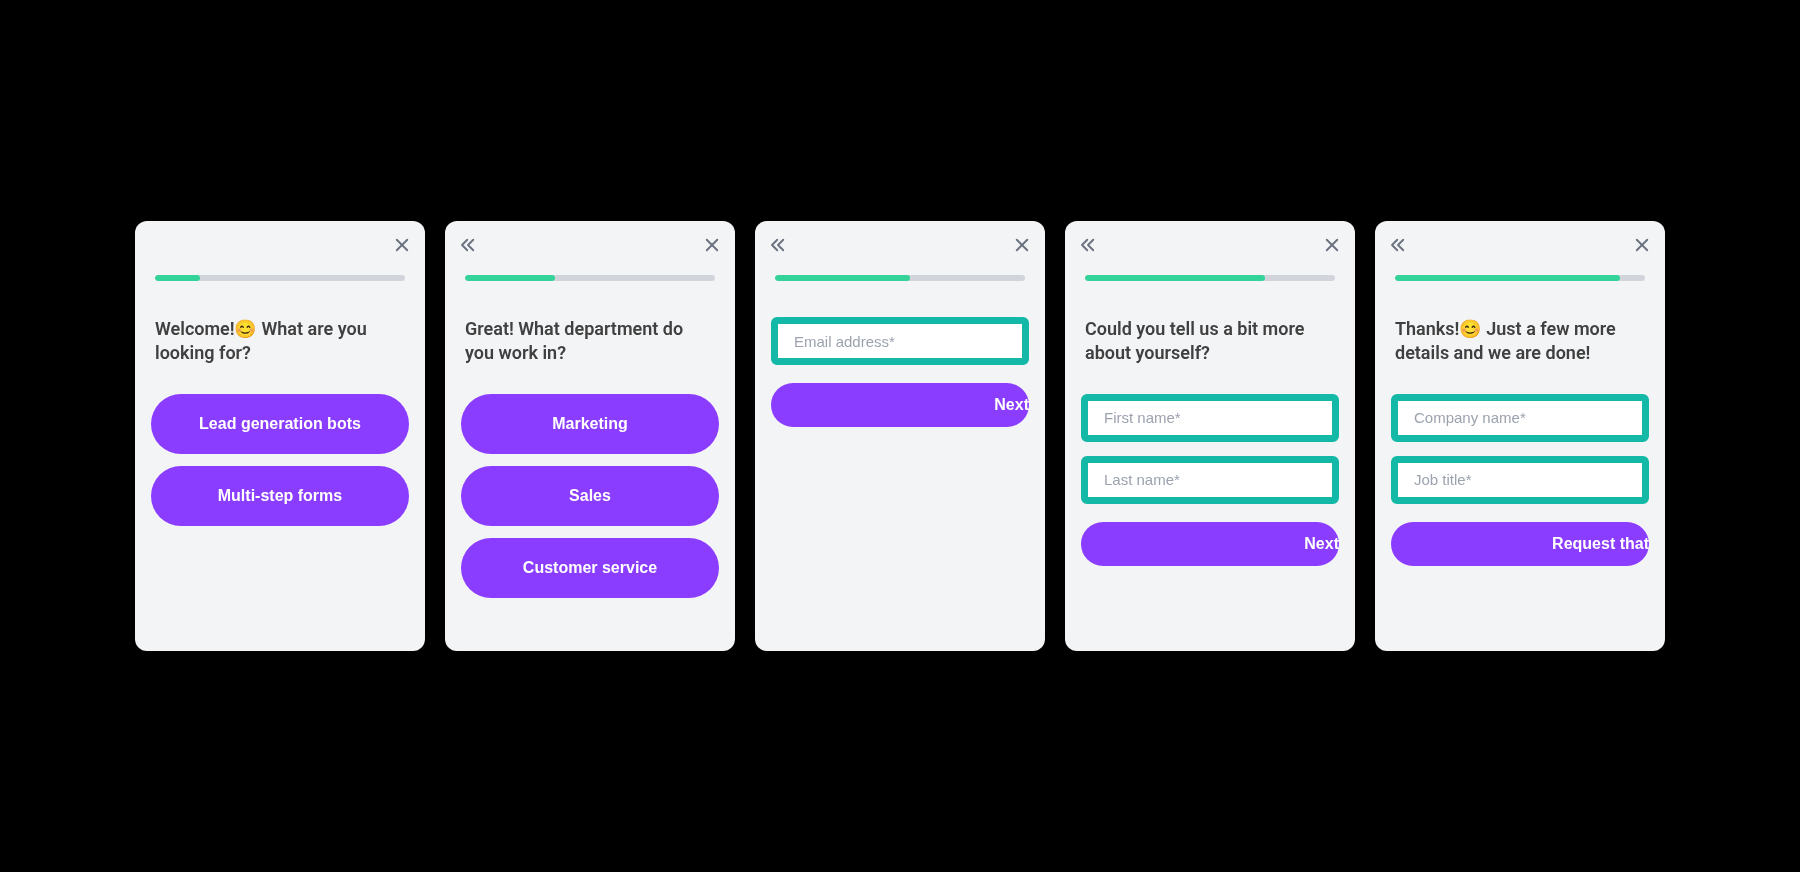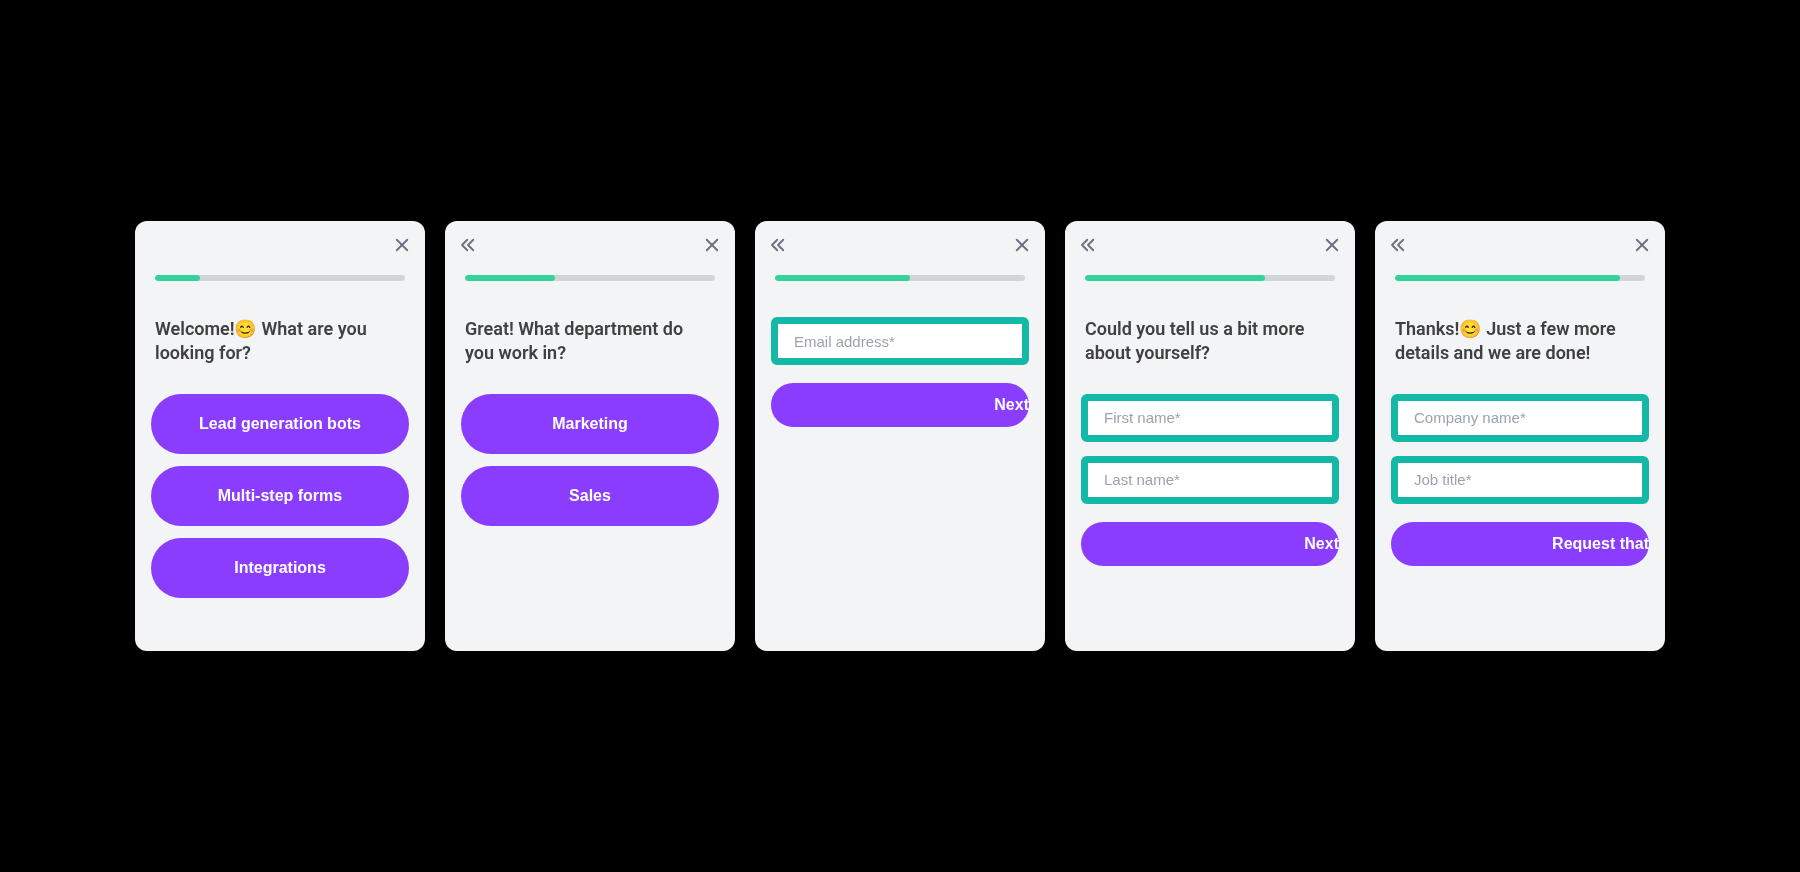--- a/index.html
+++ b/index.html
@@ -113,21 +113,20 @@
         </svg>
     </span>
   </div>
   <div class="progress-track">
     <div class="progress-fill" style="width:18%"></div>
   </div>
   <div class="prompt">Welcome!😊 What are you looking for?</div>
   <div class="options">
     <button class="option-btn">Lead generation bots</button>
     <button class="option-btn">Multi-step forms</button>
-    <button class="option-btn">Integrations</button>
   </div>
 </div>
 
 <div class="card">
   <div class="card-top">
     <span class="back-icon">
       <svg viewBox="0 0 24 24" fill="none" stroke="currentColor" stroke-width="2.5" stroke-linecap="round" stroke-linejoin="round">
           <polyline points="11 5 4 12 11 19"></polyline>
           <polyline points="19 5 12 12 19 19"></polyline>
         </svg>
@@ -139,20 +138,21 @@
         </svg>
     </span>
   </div>
   <div class="progress-track">
     <div class="progress-fill" style="width:36%"></div>
   </div>
   <div class="prompt">Great! What department do you work in?</div>
   <div class="options">
     <button class="option-btn">Marketing</button>
     <button class="option-btn">Sales</button>
+    <button class="option-btn">Customer service</button>
   </div>
 </div>
 
 <div class="card">
   <div class="card-top">
     <span class="back-icon">
       <svg viewBox="0 0 24 24" fill="none" stroke="currentColor" stroke-width="2.5" stroke-linecap="round" stroke-linejoin="round">
           <polyline points="11 5 4 12 11 19"></polyline>
           <polyline points="19 5 12 12 19 19"></polyline>
         </svg>

